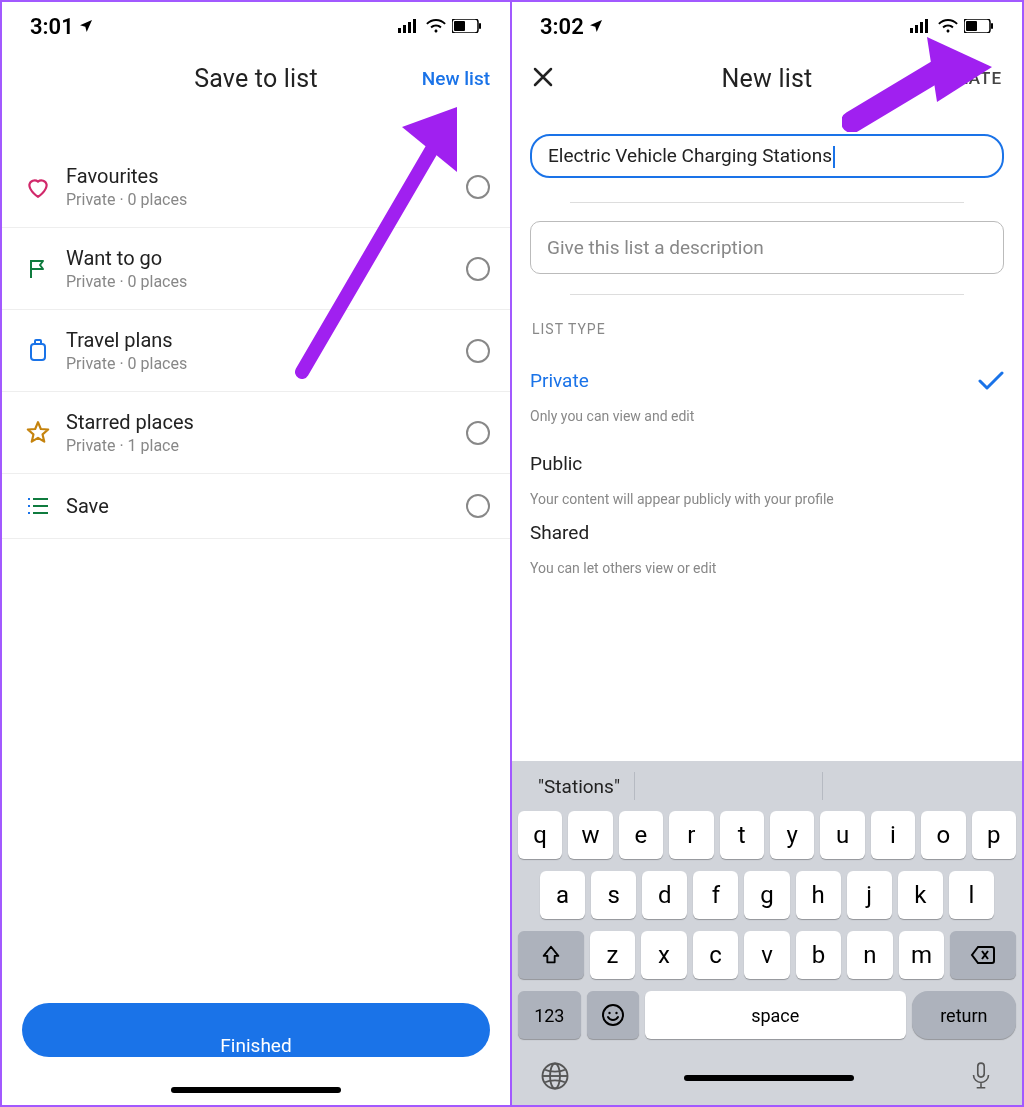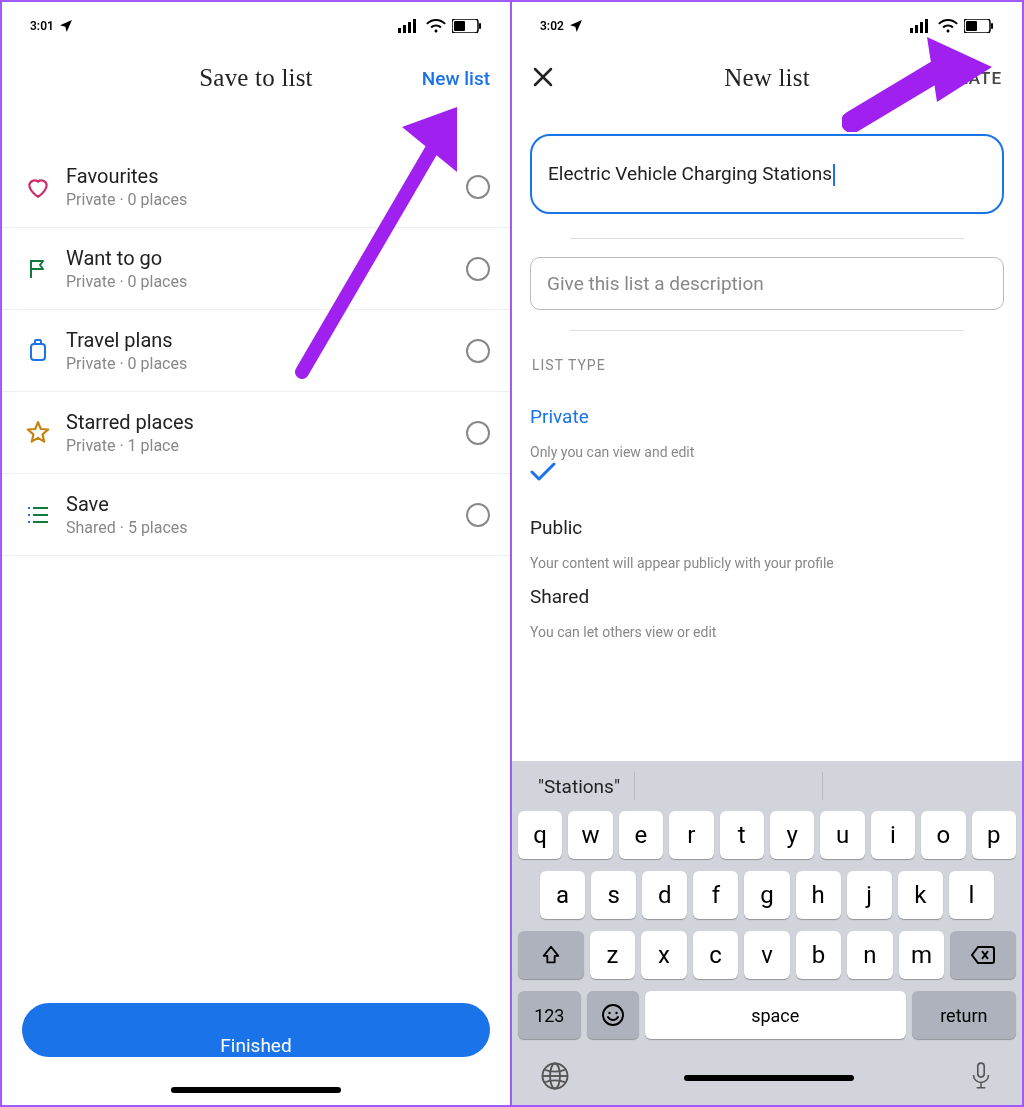--- a/index.html
+++ b/index.html
@@ -25,42 +25,41 @@
     flex-direction: column;
   }
   .screen:first-child { border-right: 2px solid #a259ff; }
   
   .status-bar {
     height: 48px;
     display: flex;
     align-items: center;
     justify-content: space-between;
     padding: 0 28px;
-    font-size: 12px;
+    font-size: 22px;
     font-weight: 600;
   }
   .status-left { display: flex; align-items: center; gap: 4px; }
   .status-right { display: flex; align-items: center; gap: 6px; }
   .status-right svg { display: block; }
   
   .header {
     height: 56px;
     display: flex;
     align-items: center;
     position: relative;
     padding: 0 20px;
   }
   .header .title {
     position: absolute;
     left: 0; right: 0;
     text-align: center;
     font-size: 25px;
     color: #222;
     letter-spacing: 0.2px;
-    font-family: Liberation Serif, serif;
   }
   .header .right-action {
     margin-left: auto;
     font-size: 19px;
     color: #1a73e8;
     font-weight: 500;
   }
   .header .right-action.create {
     color: #444;
     font-weight: 500;
@@ -116,21 +115,21 @@
   
   .arrow {
     position: absolute;
     pointer-events: none;
   }
   
   .form-area { padding: 28px 18px 0 18px; }
   .text-input {
     border: 2px solid #1a73e8;
     border-radius: 20px;
-    padding: 26px 16px;
+    padding: 8px 16px;
     font-size: 19px;
     color: #222;
     position: relative;
   }
   .text-input .cursor {
     display: inline-block;
     width: 2px; height: 22px;
     background: #1a73e8;
     vertical-align: middle;
     margin-left: 1px;
@@ -148,21 +147,20 @@
   .section-label {
     font-size: 14px;
     color: #888;
     letter-spacing: 1px;
     margin: 26px 0 22px 2px;
   }
   .type-row {
     padding: 10px 0 18px 0;
     display: flex;
     align-items: flex-start;
-    flex-direction: column;
   }
   .type-text { flex: 1; }
   .type-title { font-size: 19px; color: #222; }
   .type-title.selected { color: #1a73e8; }
   .type-sub { font-size: 14px; color: #888; margin-top: 16px; }
   .check { color: #1a73e8; font-size: 24px; }
   
   .keyboard {
     background: #d1d4da;
     margin-top: auto;
@@ -200,21 +198,21 @@
     align-items: center;
     justify-content: center;
     font-size: 24px;
     color: #000;
     box-shadow: 0 1px 1px rgba(0,0,0,0.3);
   }
   .key.func {
     background: #adb2bc;
   }
   .key.space { flex: 5; font-size: 18px; }
-  .key.return { flex: 2; font-size: 18px; background: #adb2bc; }
+  .key.return { flex: 2; font-size: 18px; background: #adb2bc; border-radius: 16px; }
   .key.num { flex: 1.2; font-size: 18px; background: #adb2bc; }
   .key.emoji { flex: 1; font-size: 22px; background: #adb2bc; }
   .bottom-icons {
     display: flex;
     justify-content: space-between;
     padding: 10px 28px 0;
     align-items: center;
   }
 </style>
 </head>
@@ -313,21 +311,20 @@
               <line x1="2" y1="3" x2="4" y2="3" stroke="#1a73e8" stroke-width="2"></line>
               <line x1="7" y1="3" x2="22" y2="3" stroke="#0f7b3e" stroke-width="2"></line>
               <line x1="2" y1="10" x2="4" y2="10" stroke="#1a73e8" stroke-width="2"></line>
               <line x1="7" y1="10" x2="22" y2="10" stroke="#0f7b3e" stroke-width="2"></line>
               <line x1="2" y1="17" x2="4" y2="17" stroke="#1a73e8" stroke-width="2"></line>
               <line x1="7" y1="17" x2="22" y2="17" stroke="#0f7b3e" stroke-width="2"></line>
             </svg>
         </span>
         <div class="list-text">
           <div class="list-title">Save</div>
-          <div class="list-sub">Shared · 5 places</div>
         </div>
         <div class="radio"></div>
       </div>
     </div>
 
     <div class="finished-wrap">
       <div class="finished-btn">
         <span>Finished</span>
       </div>
     </div>

